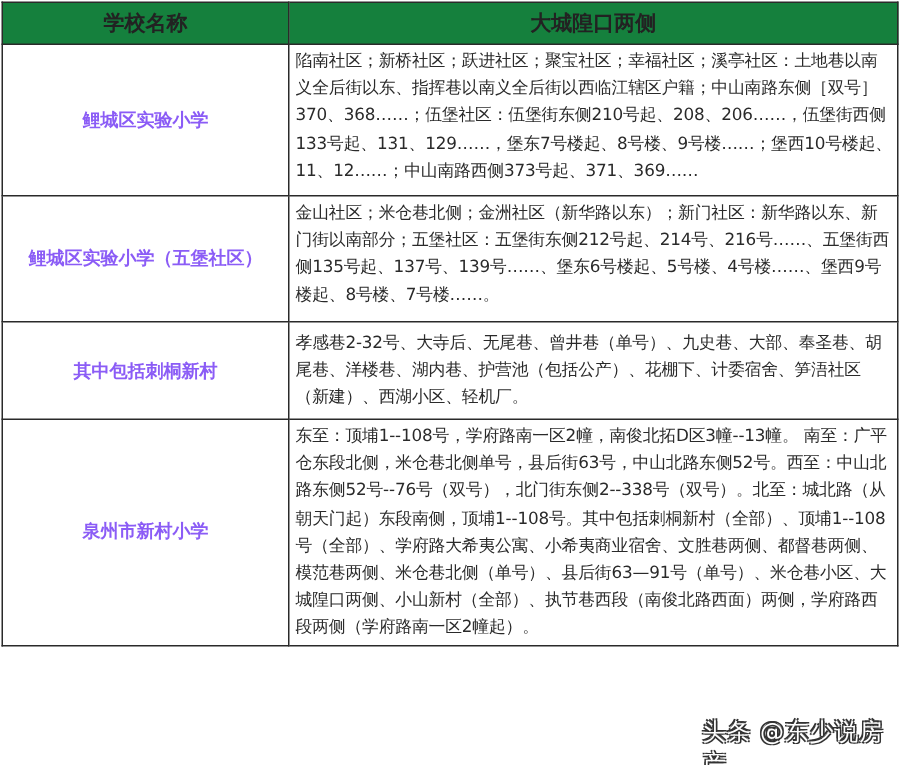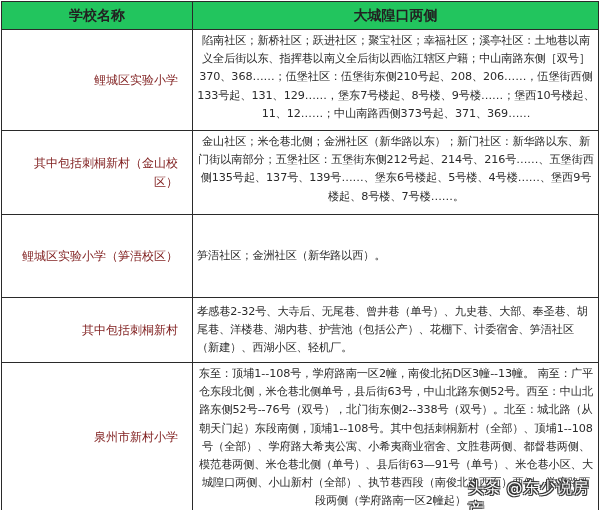--- a/index.html
+++ b/index.html
@@ -1,24 +1,24 @@
 <!DOCTYPE html>
 <html><head>
 <meta charset="utf-8">
 <style>
   html, body { margin: 0; padding: 0; background: #ffffff; }
   body { width: 600px; height: 510px; overflow: hidden; position: relative;
          font-family: "DejaVu Sans", "Liberation Sans", sans-serif; color: #1a1a1a; }
   table.enroll { position: absolute; left: 1px; top: 1px; width: 597px;
                  border-collapse: collapse; table-layout: fixed; }
   table.enroll td, table.enroll th { border: 1.5px solid #2a2a2a; vertical-align: middle; }
-  th { height: 27px; font-size: 14px; font-weight: bold; color: #222; background: #22c55e; text-align: center; padding: 0; }
-  td.name { text-align: right; font-size: 12px; font-weight: normal; color: #7f1d1d; padding: 0 14px; line-height: 19px; }
+  th { height: 27px; font-size: 14px; font-weight: bold; color: #222; background: #15803d; text-align: center; padding: 0; }
+  td.name { text-align: center; font-size: 12px; font-weight: bold; color: #8b5cf6; padding: 0 14px; line-height: 19px; }
   td.scope { font-size: 11.2px; line-height: 18.2px; padding: 2px 3px 2px 4px; color: #2a2a2a; letter-spacing: -0.1px; }
-  td.scope.top { vertical-align: top; text-align: center; }
+  td.scope.top { vertical-align: top; }
   .watermark { position: absolute; left: 468px; top: 478px; font-size: 16px; color: #ffffff;
                text-shadow: 0 0 1px #333, 1px 1px 0 #333, -1px -1px 0 #333, 1px -1px 0 #333, -1px 1px 0 #333;
                font-family: "DejaVu Sans", sans-serif; letter-spacing: 0.5px; }
 </style>
 </head>
 <body>
 
 <table class="enroll">
   <colgroup>
       <col style="width:191px">
@@ -29,26 +29,22 @@
       <th>学校名称</th>
       <th>大城隍口两侧</th>
     </tr>
   </thead>
   <tbody>
     <tr style="height:101px">
       <td class="name">鲤城区实验小学</td>
       <td class="scope top">陷南社区；新桥社区；跃进社区；聚宝社区；幸福社区；溪亭社区：土地巷以南义全后街以东、指挥巷以南义全后街以西临江辖区户籍；中山南路东侧［双号］370、368……；伍堡社区：伍堡街东侧210号起、208、206……，伍堡街西侧133号起、131、129……，堡东7号楼起、8号楼、9号楼……；堡西10号楼起、11、12……；中山南路西侧373号起、371、369……</td>
     </tr>
     <tr style="height:84px">
-      <td class="name">其中包括刺桐新村（金山校区）</td>
+      <td class="name">鲤城区实验小学（五堡社区）</td>
       <td class="scope top">金山社区；米仓巷北侧；金洲社区（新华路以东）；新门社区：新华路以东、新门街以南部分；五堡社区：五堡街东侧212号起、214号、216号……、五堡街西侧135号起、137号、139号……、堡东6号楼起、5号楼、4号楼……、堡西9号楼起、8号楼、7号楼……。</td>
-    </tr>
-    <tr style="height:83px">
-      <td class="name">鲤城区实验小学（笋浯校区）</td>
-      <td class="scope">笋浯社区；金洲社区（新华路以西）。</td>
     </tr>
     <tr style="height:65px">
       <td class="name">其中包括刺桐新村</td>
       <td class="scope">孝感巷2-32号、大寺后、无尾巷、曾井巷（单号）、九史巷、大部、奉圣巷、胡尾巷、洋楼巷、湖内巷、护营池（包括公产）、花棚下、计委宿舍、笋浯社区（新建）、西湖小区、轻机厂。</td>
     </tr>
     <tr style="height:145px">
       <td class="name">泉州市新村小学</td>
       <td class="scope top">东至：顶埔1--108号，学府路南一区2幢，南俊北拓D区3幢--13幢。 南至：广平仓东段北侧，米仓巷北侧单号，县后街63号，中山北路东侧52号。西至：中山北路东侧52号--76号（双号），北门街东侧2--338号（双号）。北至：城北路（从朝天门起）东段南侧，顶埔1--108号。其中包括刺桐新村（全部）、顶埔1--108号（全部）、学府路大希夷公寓、小希夷商业宿舍、文胜巷两侧、都督巷两侧、模范巷两侧、米仓巷北侧（单号）、县后街63—91号（单号）、米仓巷小区、大城隍口两侧、小山新村（全部）、执节巷西段（南俊北路西面）两侧，学府路西段两侧（学府路南一区2幢起）。</td>
     </tr>
   </tbody>

